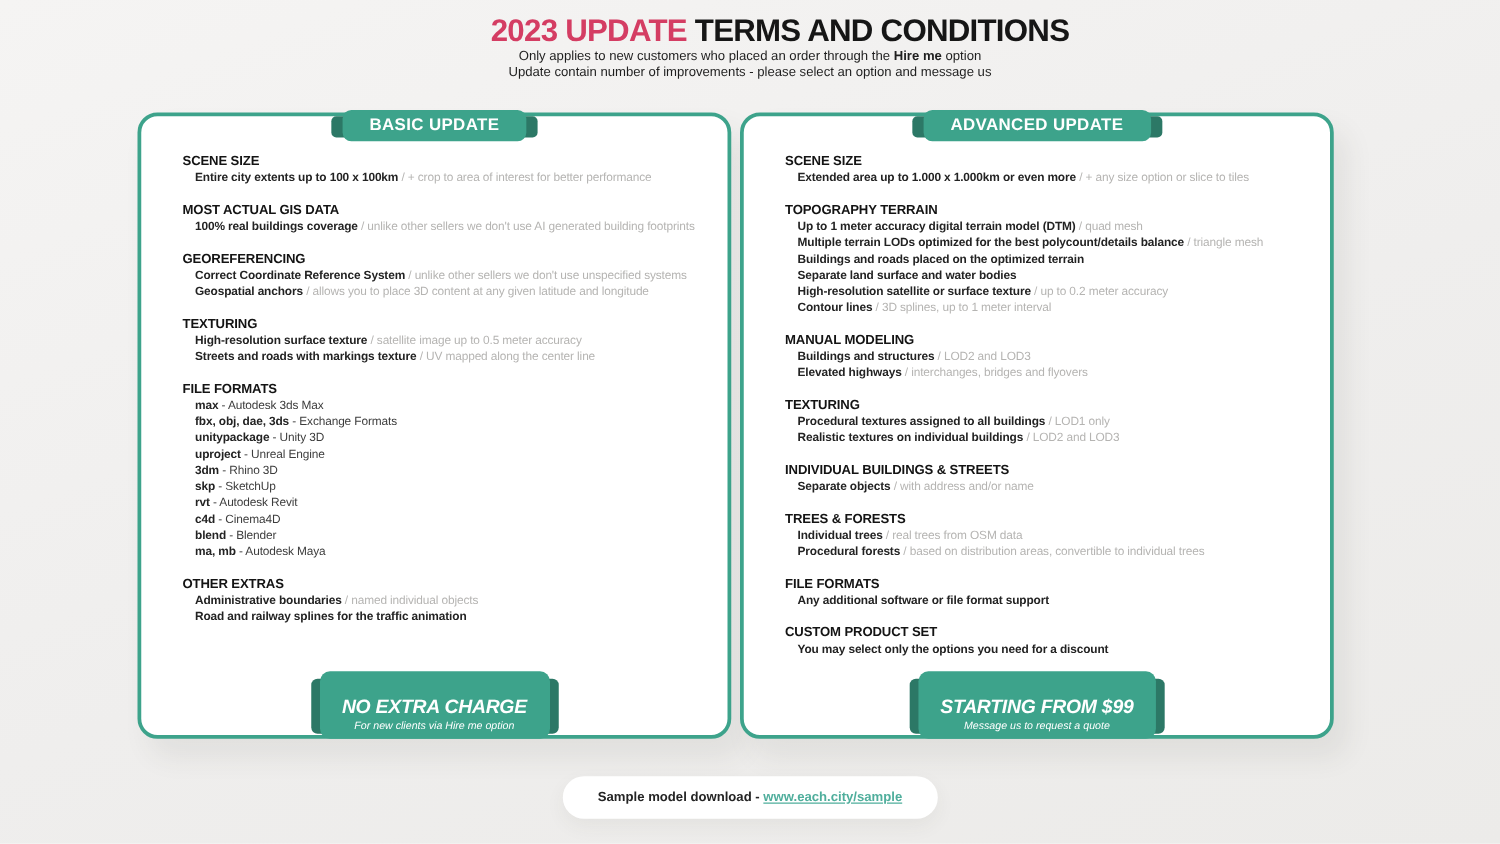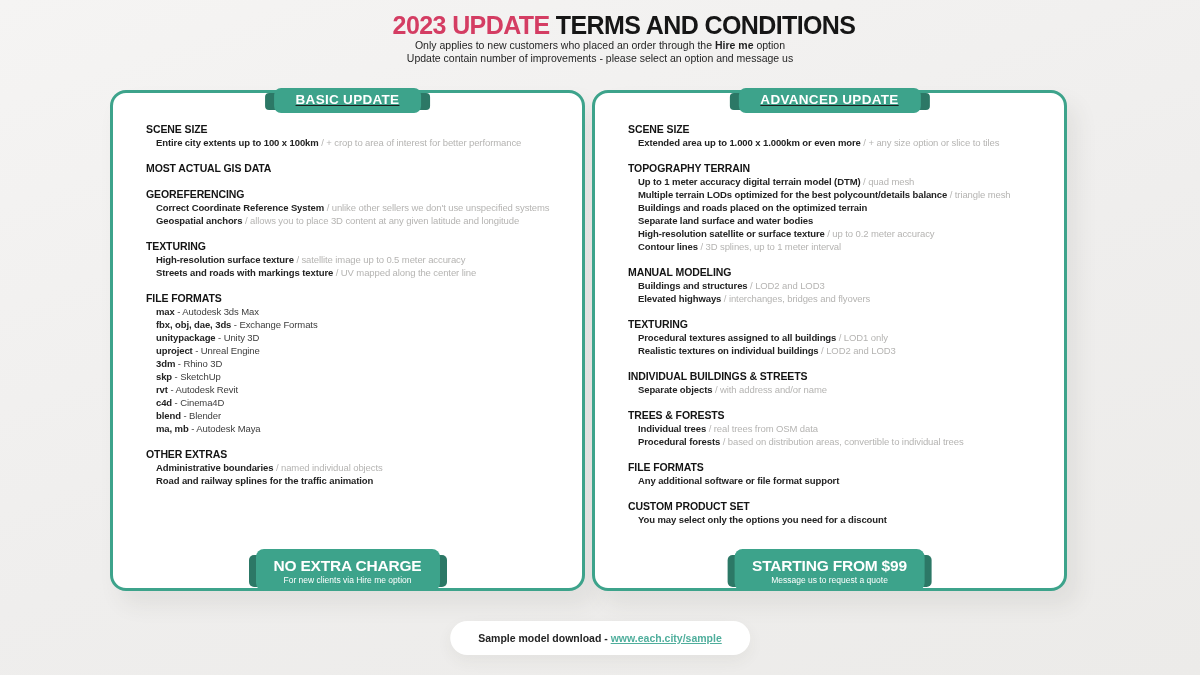--- a/index.html
+++ b/index.html
@@ -24,31 +24,31 @@
   .panel.right{left:592px;}
   .panel-body{padding:30px 16px 0 33px;}
   .section{margin-bottom:13px;}
   .sec-title{font-size:10.5px;font-weight:bold;letter-spacing:-0.1px;line-height:13px;color:#141414;}
   .item{padding-left:10px;font-size:9.5px;line-height:13px;letter-spacing:-0.1px;white-space:nowrap;}
   .item .main{font-weight:bold;color:#232323;}
   .item .note{font-weight:normal;color:#b5b4b2;}
   .item .fmt{font-weight:bold;color:#232323;}
   .item .fmt-desc{font-weight:normal;color:#3d3d3d;}
   
-  .badge-top-wrap{position:absolute;top:-5px;left:50%;transform:translateX(-50%);text-decoration:underline;}
+  .badge-top-wrap{position:absolute;top:-5px;left:50%;transform:translateX(-50%);}
   .badge-back{position:absolute;left:-9px;right:-9px;top:5px;height:17px;background:#2c7866;border-radius:4px;}
   .badge-front{
     position:relative;background:#3da38b;color:#ffffff;font-weight:bold;font-size:13.5px;
     letter-spacing:0.3px;padding:4px 22px 6px;border-radius:7px;white-space:nowrap;
   }
   .badge-bottom-wrap{position:absolute;bottom:-3px;left:50%;transform:translateX(-50%);}
   .badge-bottom-back{position:absolute;left:-7px;right:-7px;top:6px;bottom:4px;background:#2c7866;border-radius:5px;}
   .badge-bottom{
     position:relative;background:#3da38b;color:#ffffff;border-radius:8px;
-    padding:8px 18px 6px;text-align:center;white-space:nowrap;
+    padding:20px 18px 6px;text-align:center;white-space:nowrap;font-style:italic;
   }
   .bb-title{font-size:15.5px;font-weight:bold;letter-spacing:-0.2px;line-height:17px;}
   .bb-sub{font-size:8.5px;line-height:10px;margin-top:1px;}
   
   .sample{
     position:absolute;top:621px;left:50%;transform:translateX(-50%);
     background:#ffffff;border-radius:18px;padding:11px 28px;
     box-shadow:0 6px 16px rgba(60,60,55,0.06);
     font-size:10.5px;font-weight:bold;color:#242424;white-space:nowrap;
   }
@@ -74,20 +74,21 @@
       <div class="badge-back"></div>
       <div class="badge-front">BASIC UPDATE</div>
     </div>
     <div class="panel-body">
         <div class="section">
           <div class="sec-title">SCENE SIZE</div>
           <div class="item"><span class="main">Entire city extents up to 100 x 100km</span><span class="note"> / + crop to area of interest for better performance</span></div>
         </div>
         <div class="section">
           <div class="sec-title">MOST ACTUAL GIS DATA</div>
+          <div class="item"><span class="main">100% real buildings coverage</span><span class="note"> / unlike other sellers we don't use AI generated building footprints</span></div>
         </div>
         <div class="section">
           <div class="sec-title">GEOREFERENCING</div>
           <div class="item"><span class="main">Correct Coordinate Reference System</span><span class="note"> / unlike other sellers we don't use unspecified systems</span></div>
           <div class="item"><span class="main">Geospatial anchors</span><span class="note"> / allows you to place 3D content at any given latitude and longitude</span></div>
         </div>
         <div class="section">
           <div class="sec-title">TEXTURING</div>
           <div class="item"><span class="main">High-resolution surface texture</span><span class="note"> / satellite image up to 0.5 meter accuracy</span></div>
           <div class="item"><span class="main">Streets and roads with markings texture</span><span class="note"> / UV mapped along the center line</span></div>

